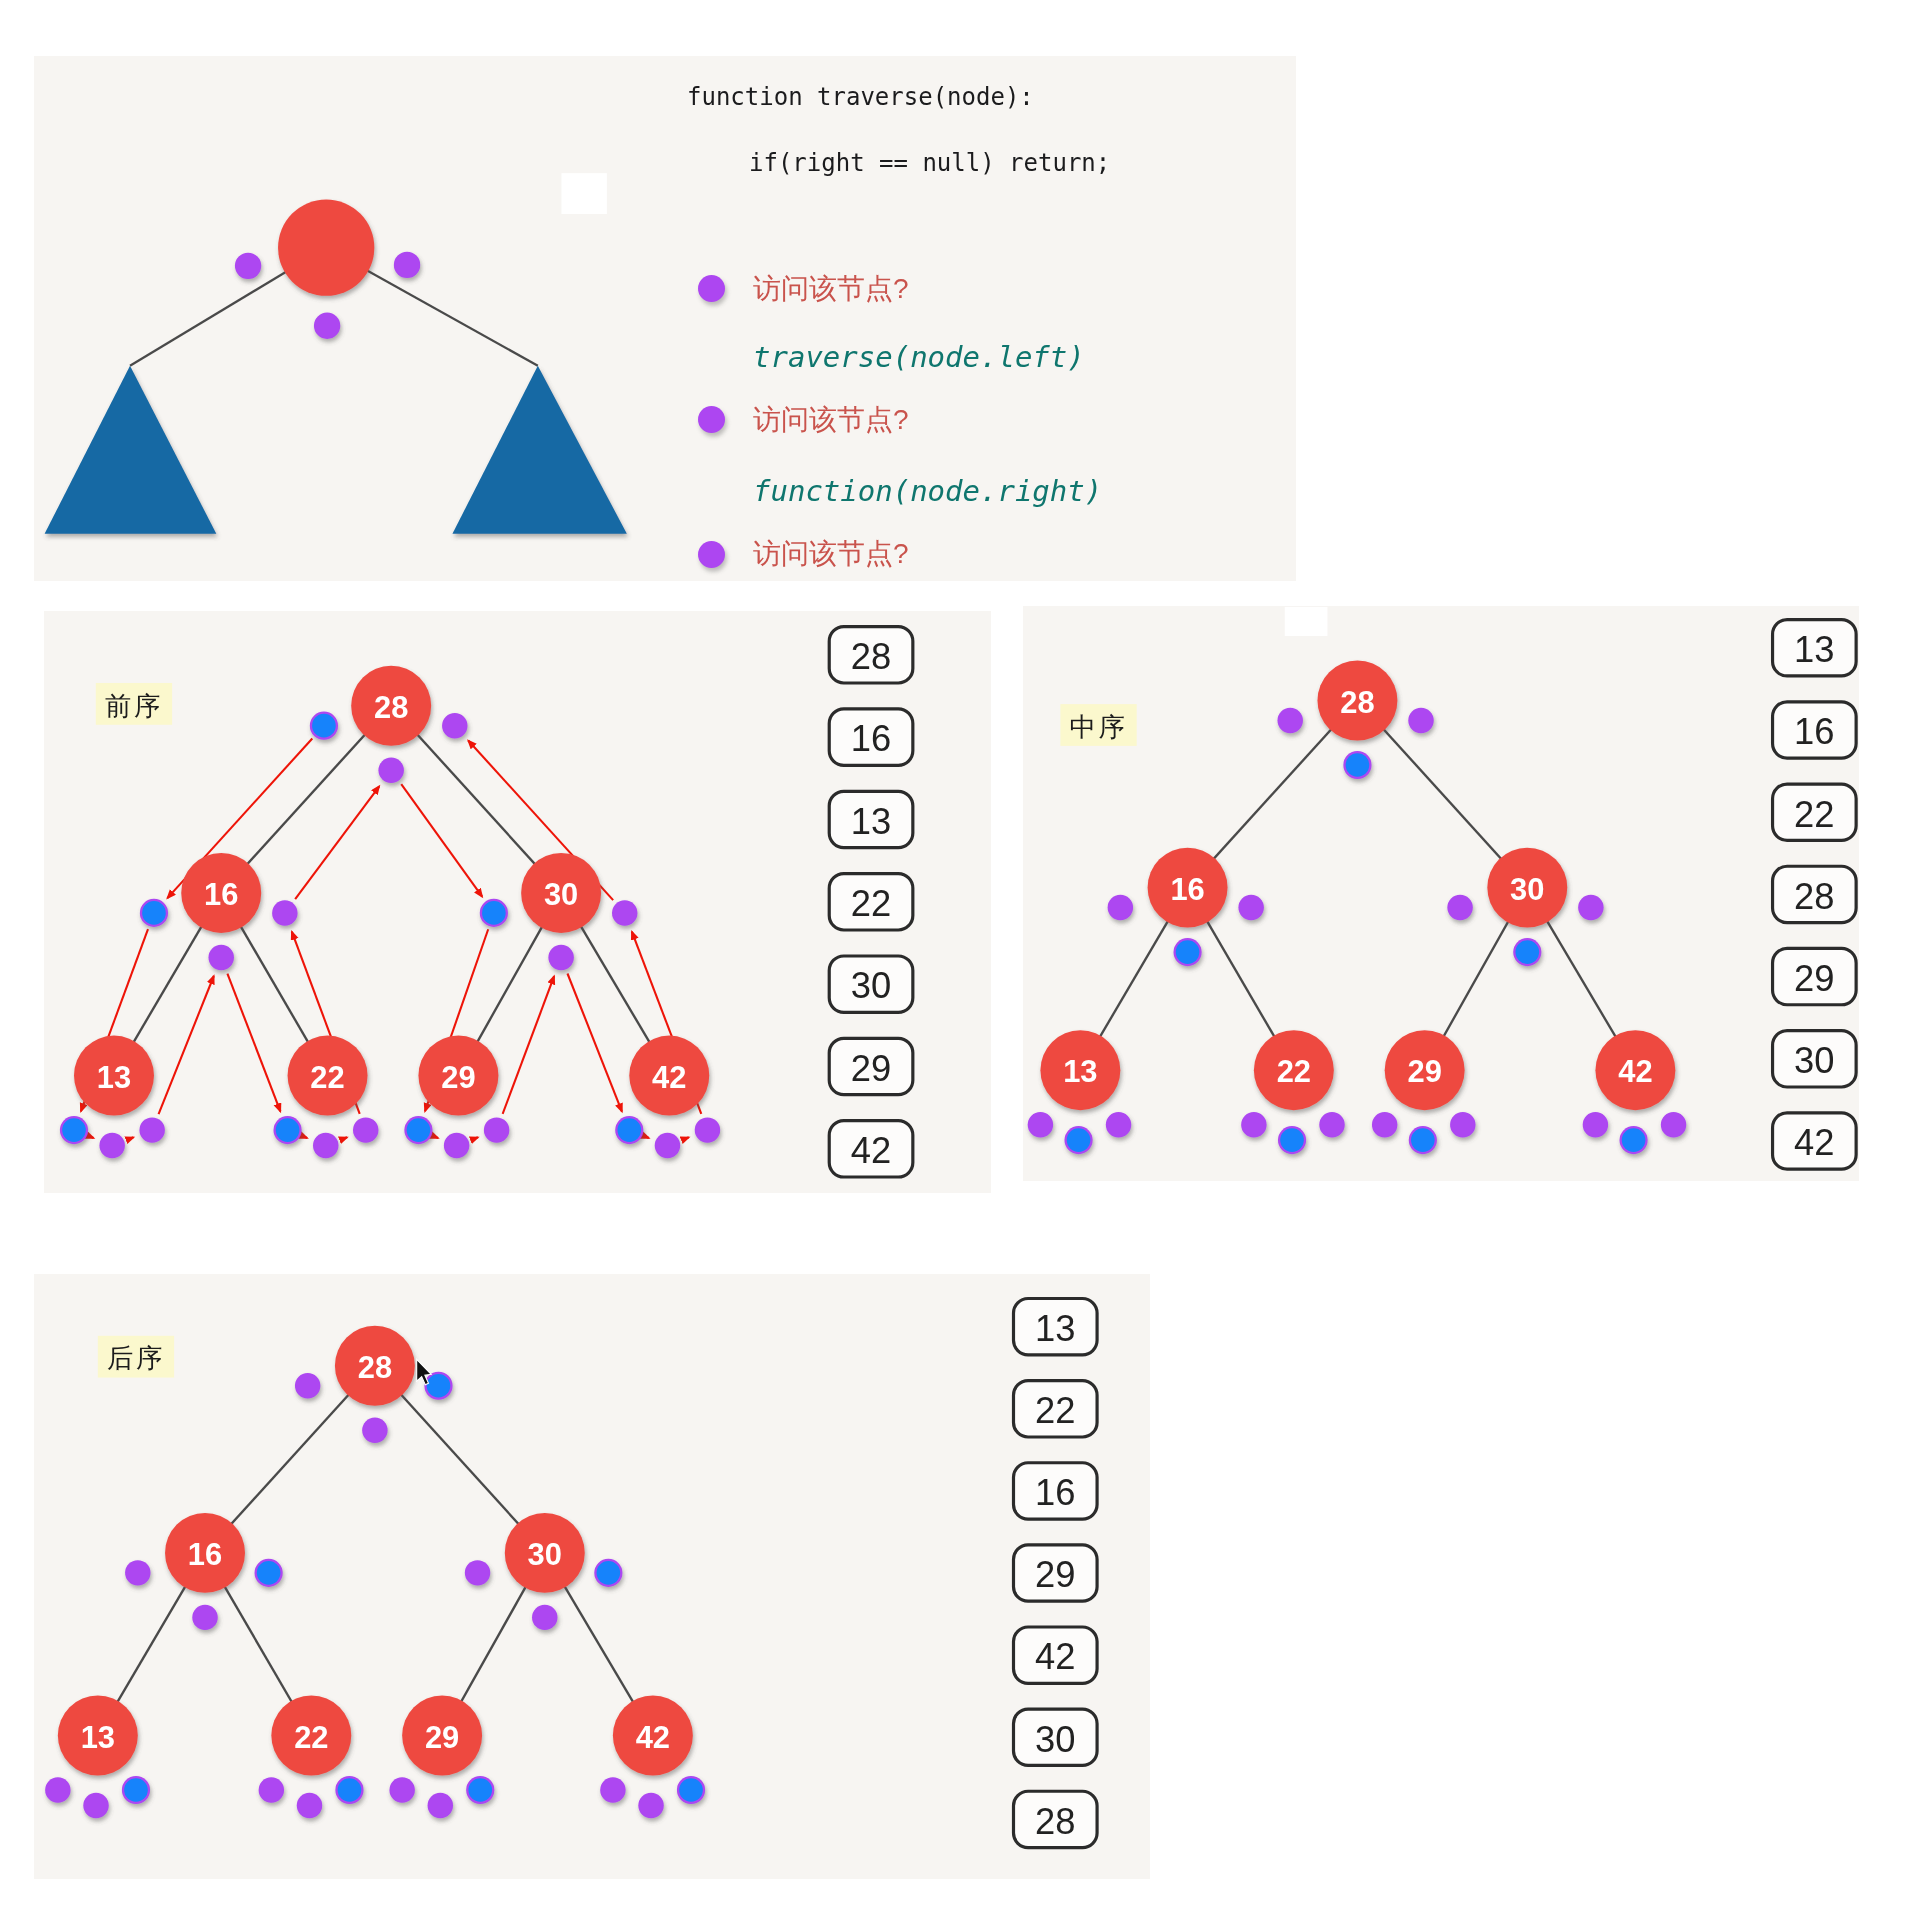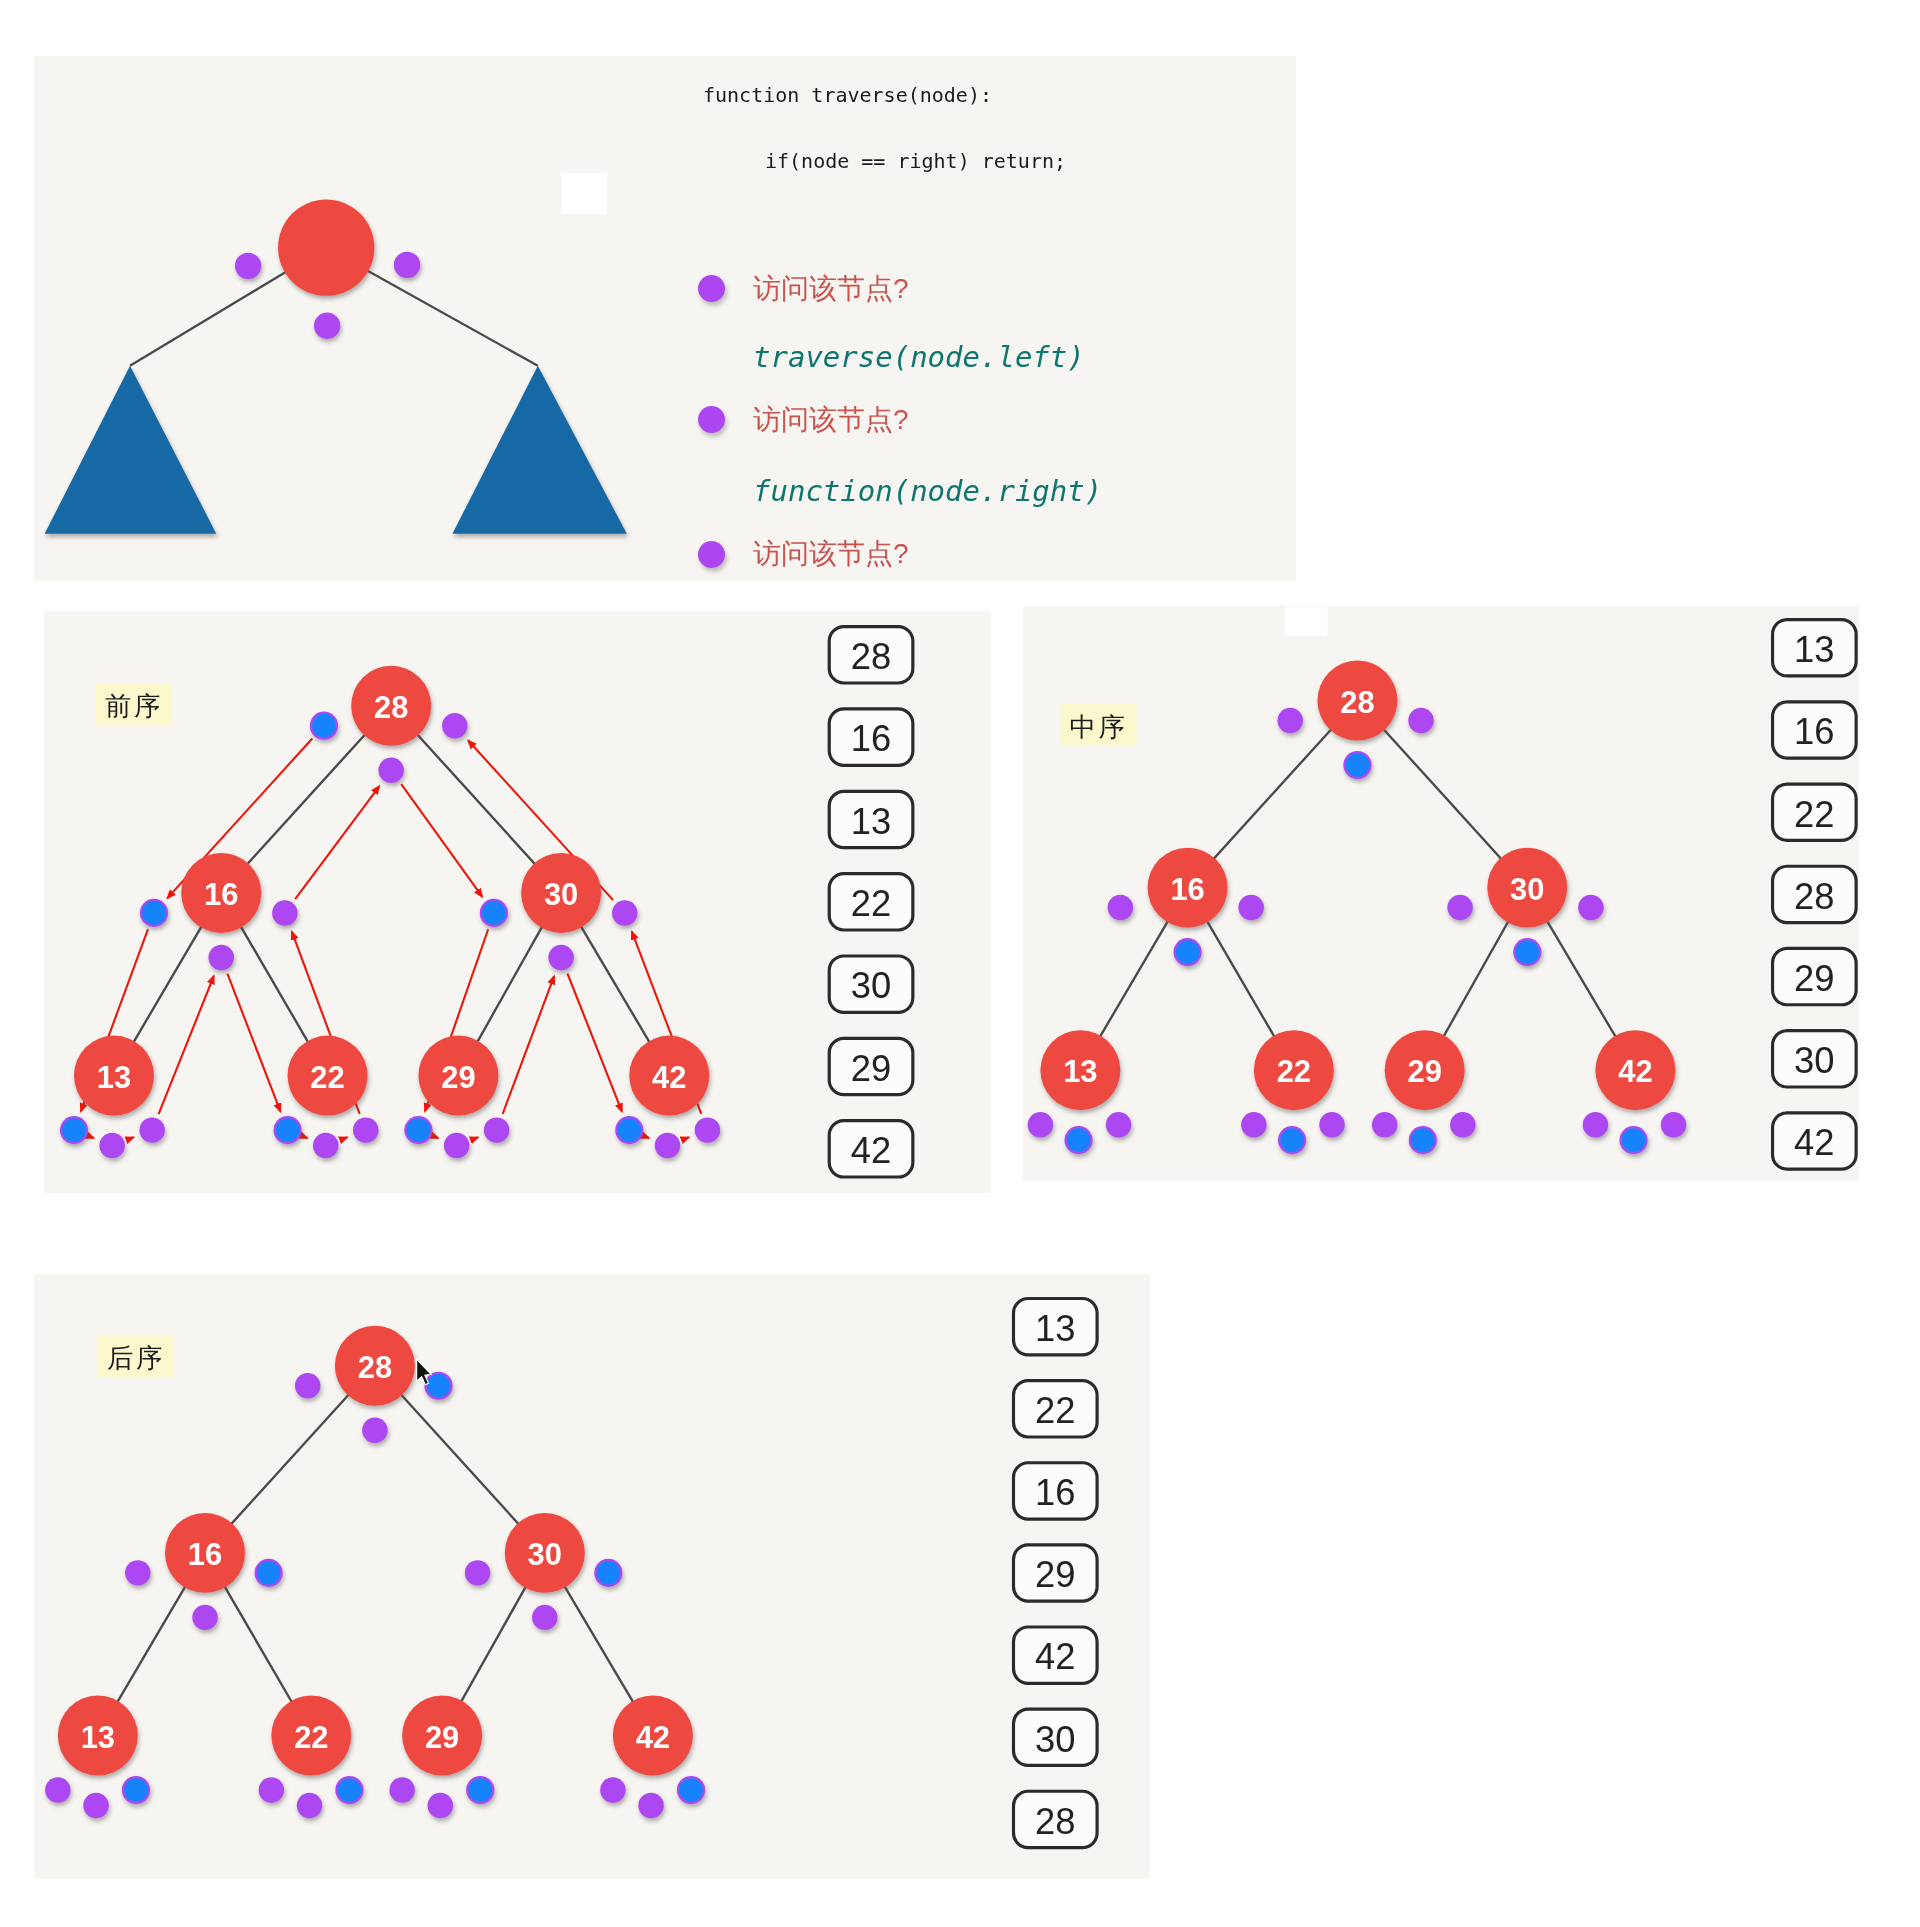--- a/index.html
+++ b/index.html
@@ -6,21 +6,21 @@
   body{width:1920px;height:1927px;position:relative;overflow:hidden;
        font-family:"Liberation Sans","DejaVu Sans",sans-serif;}
   .stage{position:absolute;left:0;top:0;width:1920px;height:1927px;}
   .panel{position:absolute;background:#f7f5f2;}
   #p-intro    {left:34px;  top:56px;   width:1262px; height:525px;}
   #p-preorder {left:44px;  top:611px;  width:947px; height:582px;}
   #p-inorder  {left:1023px;top:606px;  width:836px;  height:575px;}
   #p-postorder{left:34px;  top:1274px; width:1116px; height:605px;}
   .panel > svg{position:absolute;left:0;top:0;width:100%;height:100%;display:block;}
   .code-line{position:absolute;font-family:"DejaVu Sans Mono","Liberation Mono",monospace;
-             font-size:20px;color:#1b1b1d;white-space:pre;letter-spacing:0px;margin-left:16px;}
+             font-size:24px;color:#1b1b1d;white-space:pre;letter-spacing:0px;}
   #code1{left:653px;top:27px;}
   #code2{left:715px;top:93px;}
   .bullet-row{position:absolute;height:0;}
   .bullet-dot{position:absolute;width:27px;height:27px;border-radius:50%;
               background:#ad46f1;box-shadow:1.8px 3.6px 4.5px rgba(80,80,80,.35);}
   .bullet-text{position:absolute;transform:translateY(-50%);white-space:pre;}
   .b-question{font-size:28px;color:#c9534c;font-family:"Liberation Sans","DejaVu Sans",sans-serif;}
   .b-code{font-size:29px;color:#0f766e;font-family:"DejaVu Sans Mono","Liberation Mono",monospace;font-style:italic;}
 </style>
 </head>
@@ -39,21 +39,21 @@
         <line x1="321" y1="211" x2="554" y2="341" stroke="#4a4a4a" stroke-width="2.5"></line>
         <polygon points="105,341 11,526 200,526" fill="#1369a4" filter="url(#sh-intro)"></polygon>
         <polygon points="554,341 460,526 652,526" fill="#1369a4" filter="url(#sh-intro)"></polygon>
         <circle cx="321" cy="211" r="53" fill="#ee4a41" filter="url(#sh-intro)"></circle>
         <circle cx="235" cy="231" r="14.5" fill="#ad46f1" filter="url(#sh-intro)"></circle>
         <circle cx="410" cy="230" r="14.5" fill="#ad46f1" filter="url(#sh-intro)"></circle>
         <circle cx="322" cy="297" r="14.5" fill="#ad46f1" filter="url(#sh-intro)"></circle>
         <rect x="580" y="129" width="50" height="45" fill="#ffffff"></rect>
       </svg>
     <div class="code-line" id="code1">function traverse(node):</div>
-    <div class="code-line" id="code2">if(node == right) return;</div>
+    <div class="code-line" id="code2">if(right == null) return;</div>
     <div id="intro-bullets">
         <div class="bullet-row">
           <span class="bullet-dot" style="left: 664px; top: 219px;"></span>
           <span class="bullet-text b-question" style="left: 719px; top: 233px;">访问该节点?</span>
         </div>
         <div class="bullet-row">
           <span class="bullet-text b-code" style="left: 719px; top: 301px;">traverse(node.left)</span>
         </div>
         <div class="bullet-row">
           <span class="bullet-dot" style="left: 664px; top: 350px;"></span>

